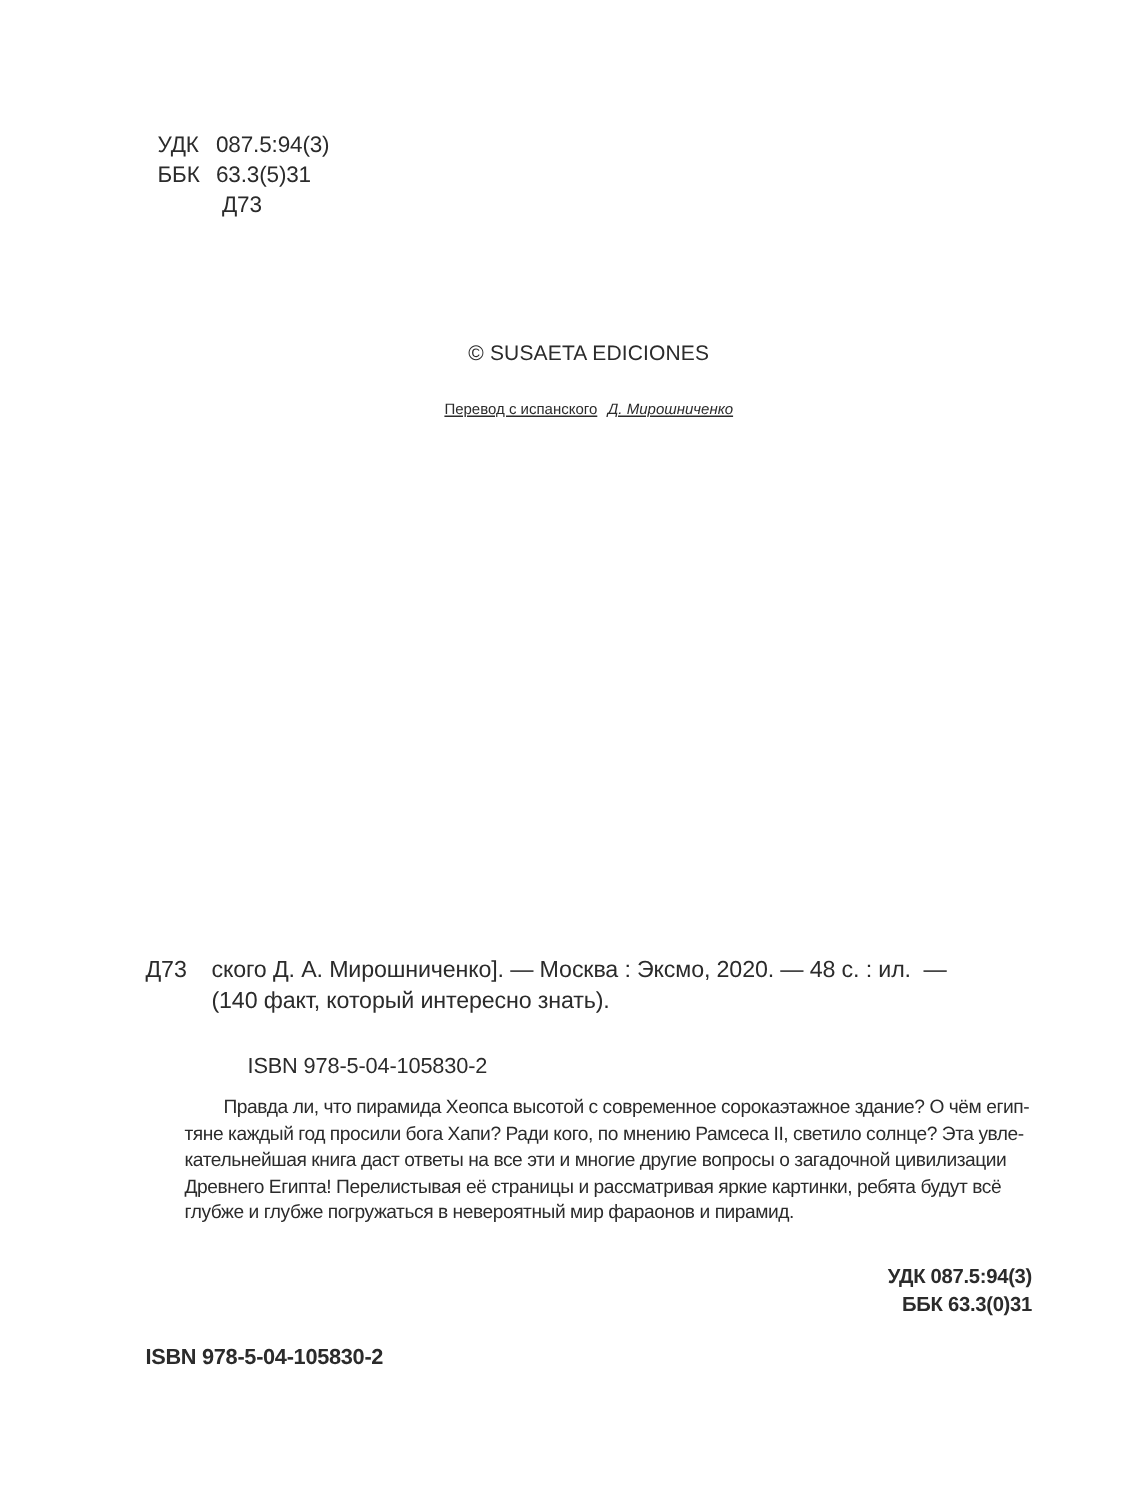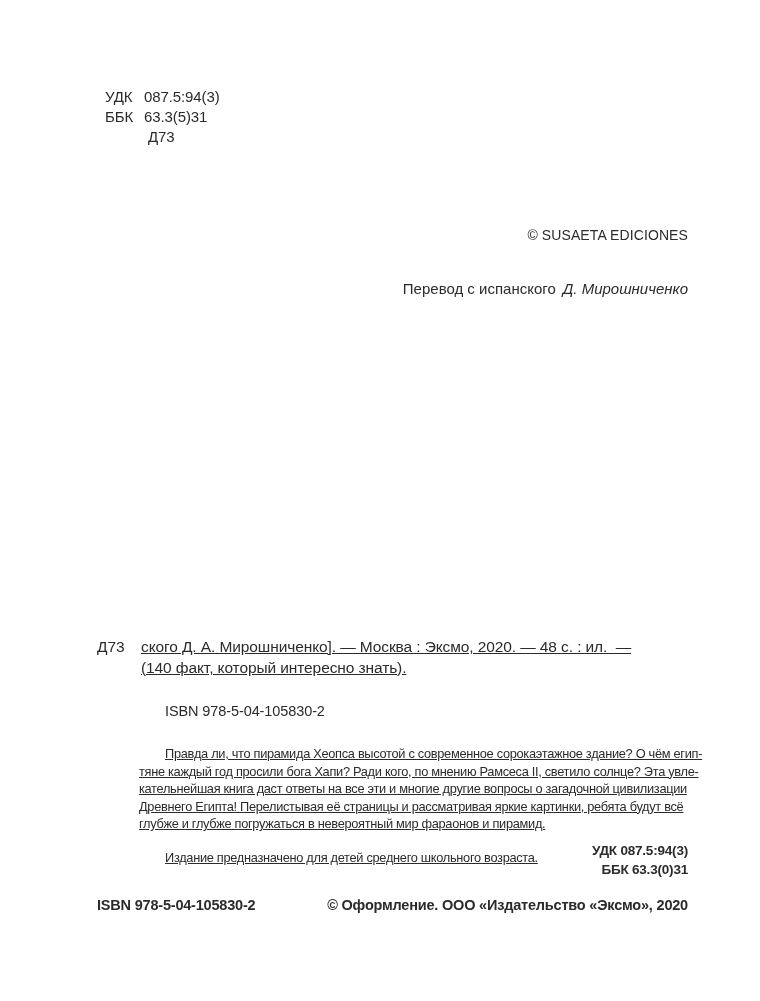--- a/index.html
+++ b/index.html
@@ -29,49 +29,50 @@
   .top-codes .lbl {
     display: inline-block;
     width: 39px;
   }
 
   
   .center-line {
     position: absolute;
     left: 97px;
     width: 591px;
-    text-align: right;
+    text-align: center;
   }
   .orig-copyright {
     top: 227px;
     font-size: 14px;
     letter-spacing: 0.1px;
   }
   .translation-line {
-    top: 280px;
-    font-size: 15px;
+    top: 268px;
+    font-size: 10px;
+    text-decoration: underline;
   }
   .translator {
     font-style: italic;
     margin-left: 7px;
   }
 
   
   .entry {
     position: absolute;
     left: 97px;
     top: 637px;
     width: 605px;
     font-size: 15.5px;
     line-height: 20.5px;
     letter-spacing: -0.1px;
   }
   .entry .line { white-space: pre; }
   .entry .line1 { padding-left: 70px; }
-  .entry .line2, .entry .line3 { padding-left: 44px; text-decoration: underline; }
+  .entry .line2, .entry .line3 { padding-left: 44px; }
   .entry .sign {
     position: absolute;
     left: 0;
     top: 0;
   }
   .entry .title { font-weight: bold; }
 
   .entry-isbn {
     position: absolute;
     left: 165px;
@@ -84,24 +85,23 @@
   .annotation {
     position: absolute;
     left: 123px;
     top: 729px;
     width: 600px;
     font-size: 12.8px;
     line-height: 17.5px;
     letter-spacing: -0.3px;
   }
   .annotation p {
-    margin: 16px;
+    margin: 0;
     white-space: pre-line;
     text-indent: 26px;
-    text-decoration: underline;
   }
 
   
   .bottom-codes {
     position: absolute;
     right: 72px;
     top: 842px;
     text-align: right;
     font-weight: bold;
     font-size: 13.5px;
@@ -144,24 +144,22 @@
 </div>
 
 <div class="entry-isbn">ISBN 978-5-04-105830-2</div>
 
 <div class="annotation">
   <p>Правда ли, что пирамида Хеопса высотой с современное сорокаэтажное здание? О чём егип-
 тяне каждый год просили бога Хапи? Ради кого, по мнению Рамсеса II, светило солнце? Эта увле-
 кательнейшая книга даст ответы на все эти и многие другие вопросы о загадочной цивилизации
 Древнего Египта! Перелистывая её страницы и рассматривая яркие картинки, ребята будут всё
 глубже и глубже погружаться в невероятный мир фараонов и пирамид.</p>
-  <p>Издание предназначено для детей среднего школьного возраста.</p>
 </div>
 
 <div class="bottom-codes">
   <div>УДК 087.5:94(3)</div>
   <div>ББК 63.3(0)31</div>
 </div>
 
 <div class="footer">
   <span>ISBN 978-5-04-105830-2</span>
-  <span>© Оформление. ООО «Издательство «Эксмо», 2020</span>
 </div>
 
 </body></html>

